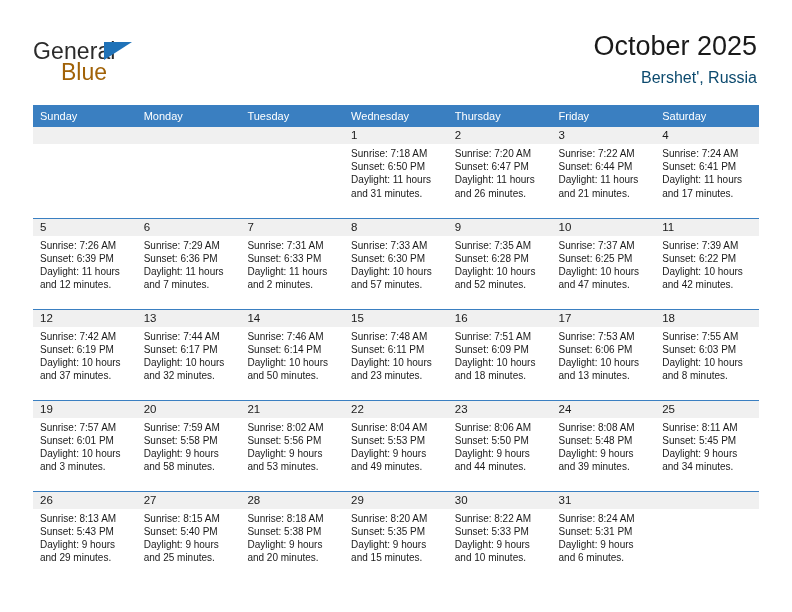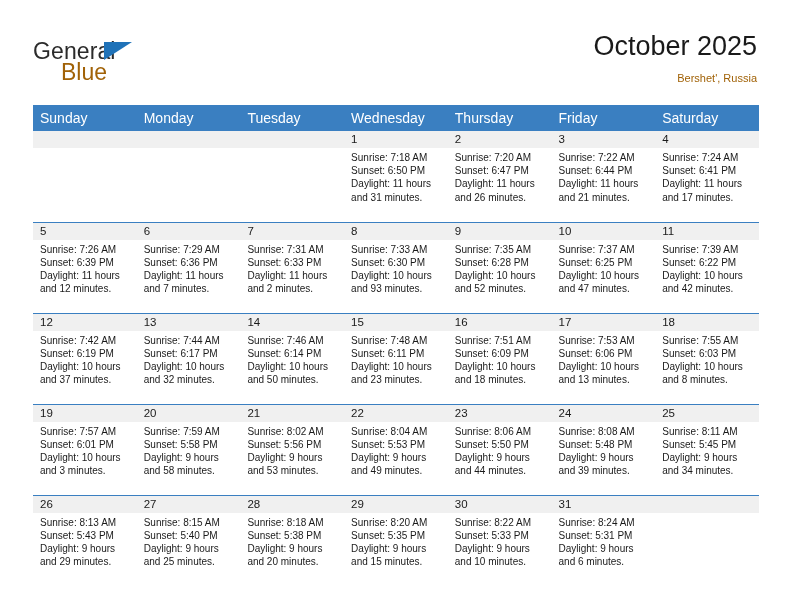--- a/index.html
+++ b/index.html
@@ -71,43 +71,43 @@
     text-align: right;
     margin-left: 12px;
   }
   .cal-title {
     font-size: 27px;
     color: #1a1a1a;
     line-height: 32px;
     white-space: nowrap;
   }
   .cal-subtitle {
-    font-size: 11px;
-    color: #a16207;
+    font-size: 16px;
+    color: #0c4a6e;
     line-height: 20px;
     margin-top: 6px;
     white-space: nowrap;
   }
 
   
   .calendar {
     position: absolute;
     left: 33px;
     top: 105px;
     width: 726px;
   }
   table.cal {
     border-collapse: collapse;
     width: 726px;
     table-layout: fixed;
   }
   table.cal th {
     background: #3a7fc1;
     color: #ffffff;
-    font-size: 14px;
+    font-size: 11px;
     font-weight: normal;
     text-align: left;
     padding: 5px 0 5px 7px;
     height: 19px;
     box-sizing: border-box;
     border: none;
     margin-top: 6px;
   }
   table.cal td {
     vertical-align: top;
@@ -253,21 +253,21 @@
                 <div class="line">Daylight: 11 hours</div>
                 <div class="line">and 2 minutes.</div>
               </div>
             </td>
             <td>
               <div class="daynum-bar">8</div>
               <div class="info">
                 <div class="line">Sunrise: 7:33 AM</div>
                 <div class="line">Sunset: 6:30 PM</div>
                 <div class="line">Daylight: 10 hours</div>
-                <div class="line">and 93 minutes.</div>
+                <div class="line">and 57 minutes.</div>
               </div>
             </td>
             <td>
               <div class="daynum-bar">9</div>
               <div class="info">
                 <div class="line">Sunrise: 7:35 AM</div>
                 <div class="line">Sunset: 6:28 PM</div>
                 <div class="line">Daylight: 10 hours</div>
                 <div class="line">and 52 minutes.</div>
               </div>

